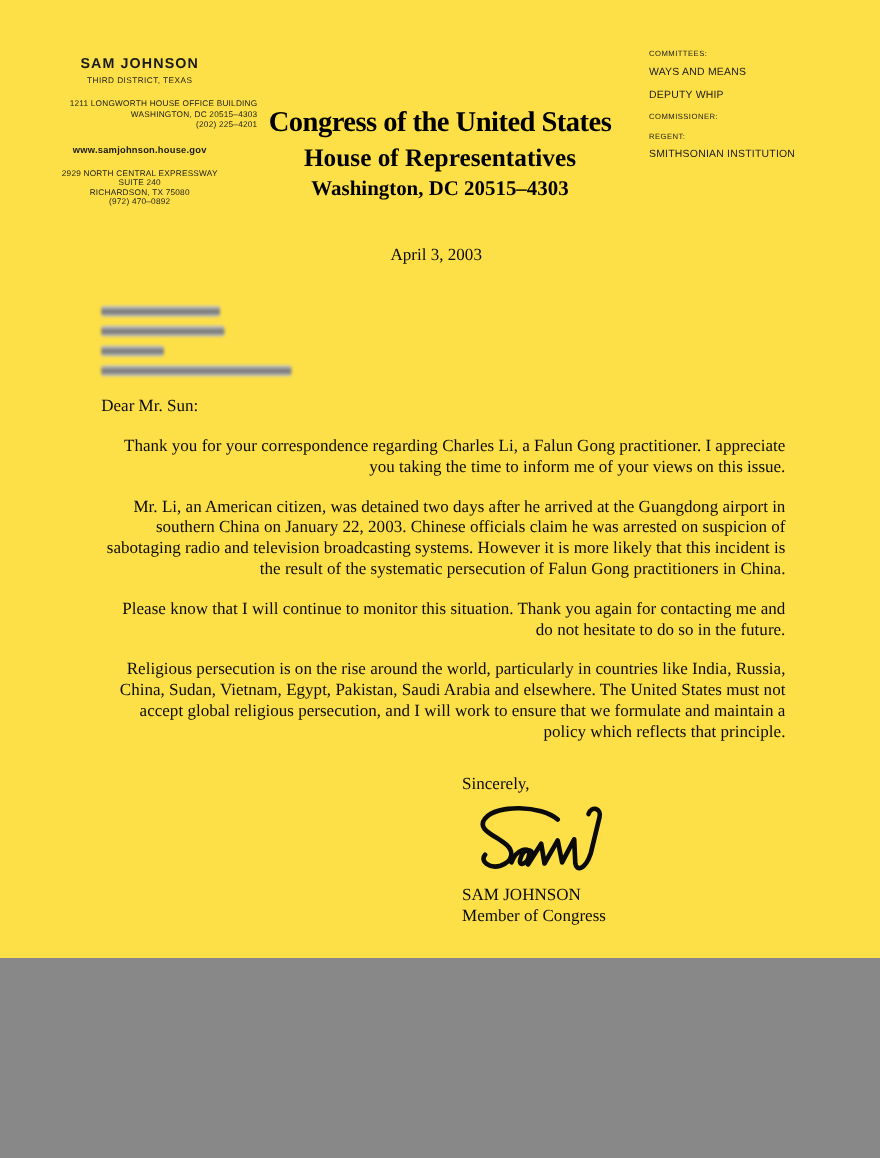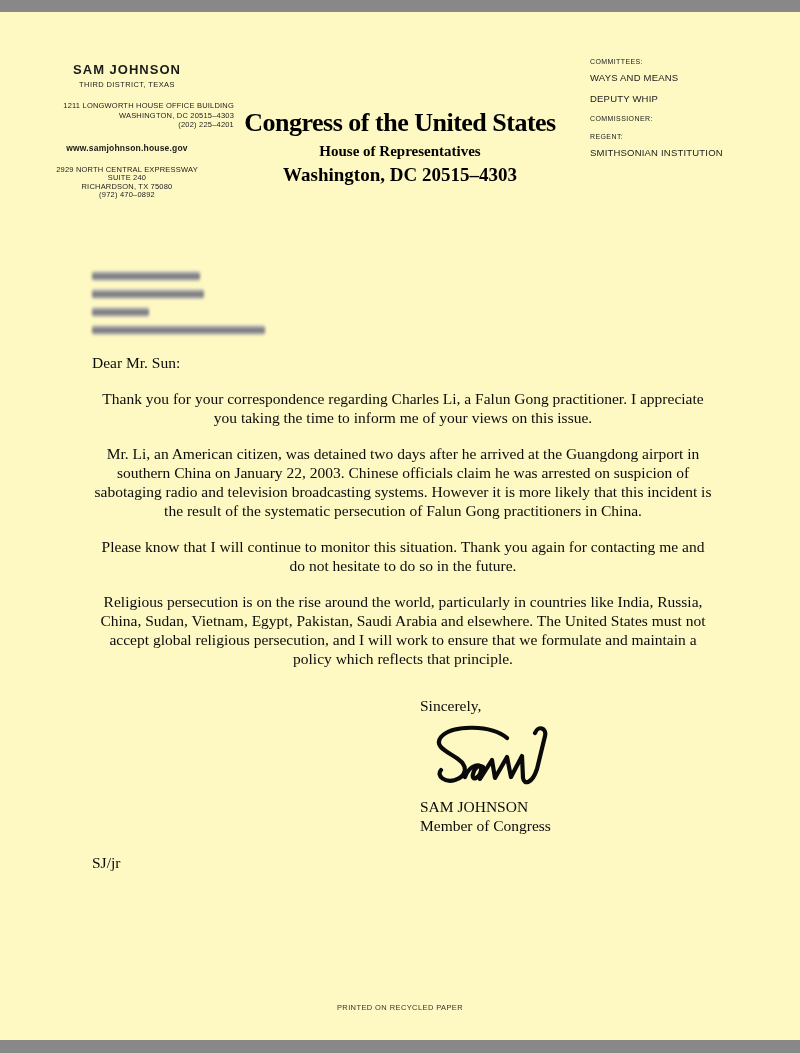--- a/index.html
+++ b/index.html
@@ -1,21 +1,21 @@
 <!DOCTYPE html>
 <html><head>
 <meta charset="utf-8">
 <style>
   * { margin:0; padding:0; box-sizing:border-box; }
   html,body { background:#888; }
   .page {
     position:relative;
-    width:800px; height:1028px;
-    margin:12px auto;
-    background:#fef9c3;
+    width:800px; height:871px;
+    margin:0 auto;
+    background:#fde047;
     color:#111;
     overflow:hidden;
     font-family:"Liberation Serif", serif;
   }
 
   
   .lh-left {
     position:absolute; left:20px; top:50px; width:214px;
     text-align:center;
     font-family:"Liberation Sans", sans-serif;
@@ -28,21 +28,21 @@
   .lh-addr2  { font-size:7.5px; line-height:8.5px; margin-top:13px; letter-spacing:0.2px; }
 
   
   .lh-center {
     position:absolute; left:0; top:96px; width:100%;
     text-align:center; white-space:nowrap;
     font-family:"Liberation Serif", serif;
     font-weight:bold; color:#000;
   }
   .mast1 { font-size:26px; letter-spacing:-0.5px; }
-  .mast2 { font-size:15px; margin-top:5px; }
+  .mast2 { font-size:23px; margin-top:5px; }
   .mast3 { font-size:19px; margin-top:4px; }
 
   
   .lh-right {
     position:absolute; left:590px; top:46px; width:198px;
     text-align:left;
     font-family:"Liberation Sans", sans-serif;
     color:#1a1a1a;
   }
   .lh-label { font-size:7px; letter-spacing:0.4px; }
@@ -61,21 +61,21 @@
     height:10px; margin-bottom:8px; border-radius:2px;
     background:linear-gradient(to bottom, #cfcfcf 0%, #8f8f8f 35%, #6f6f6f 55%, #c9c9c9 100%);
     filter:blur(1.6px);
   }
   .bar1 { width:108px; }
   .bar2 { width:112px; }
   .bar3 { width:57px;  }
   .bar4 { width:173px; }
 
   .salutation { margin-top:18px; }
-  .para { margin-top:17px; text-align:center; }
+  .para { margin-top:17px; text-align:right; }
 
   .closing-block { margin-left:328px; margin-top:28px; }
   .signature-svg { display:block; margin:6px 0 4px -10px; }
   .signer-name  { }
   .signer-title { }
 
   .reference { margin-top:18px; }
 
   
   .footer {
@@ -116,20 +116,21 @@
   <div class="lh-right">
     <div class="lh-label">COMMITTEES:</div>
     <div class="lh-item">WAYS AND MEANS</div>
     <div class="lh-item">DEPUTY WHIP</div>
     <div class="lh-label gap">COMMISSIONER:</div>
     <div class="lh-label gap">REGENT:</div>
     <div class="lh-item">SMITHSONIAN INSTITUTION</div>
   </div>
 
   <div class="body-wrap">
+    <div class="date">April 3, 2003</div>
 
     <div class="redacted">
       <div class="bar bar1"></div>
       <div class="bar bar2"></div>
       <div class="bar bar3"></div>
       <div class="bar bar4"></div>
     </div>
 
     <div class="salutation">Dear Mr. Sun:</div>
 
@@ -143,18 +144,17 @@
       <svg class="signature-svg" width="150" height="72" viewBox="0 0 150 72" aria-label="Sam">
         <g fill="none" stroke="#0a0a0a" stroke-width="4.2" stroke-linecap="round" stroke-linejoin="round">
           <path d="M97,17 C82,4 42,3 31,16 C23,26 39,31 48,38 C58,45 57,55 45,59 C35,62 26,55 31,49"></path>
           <path d="M55,56 C60,43 72,41 71,49 C70,57 61,61 63,53 C65,46 69,43 73,46 L70,58 L82,39 L85,57 L97,36 L101,56 L112,35 L113,57 C114,64 122,63 127,48 L135,15 C137,7 128,4 125,12"></path>
         </g>
       </svg>
       <div class="signer-name">SAM JOHNSON</div>
       <div class="signer-title">Member of Congress</div>
     </div>
 
-    <div class="reference">SJ/jr</div>
   </div>
 
   <div class="footer">PRINTED ON RECYCLED PAPER</div>
 
 </div>
 
 </body></html>

